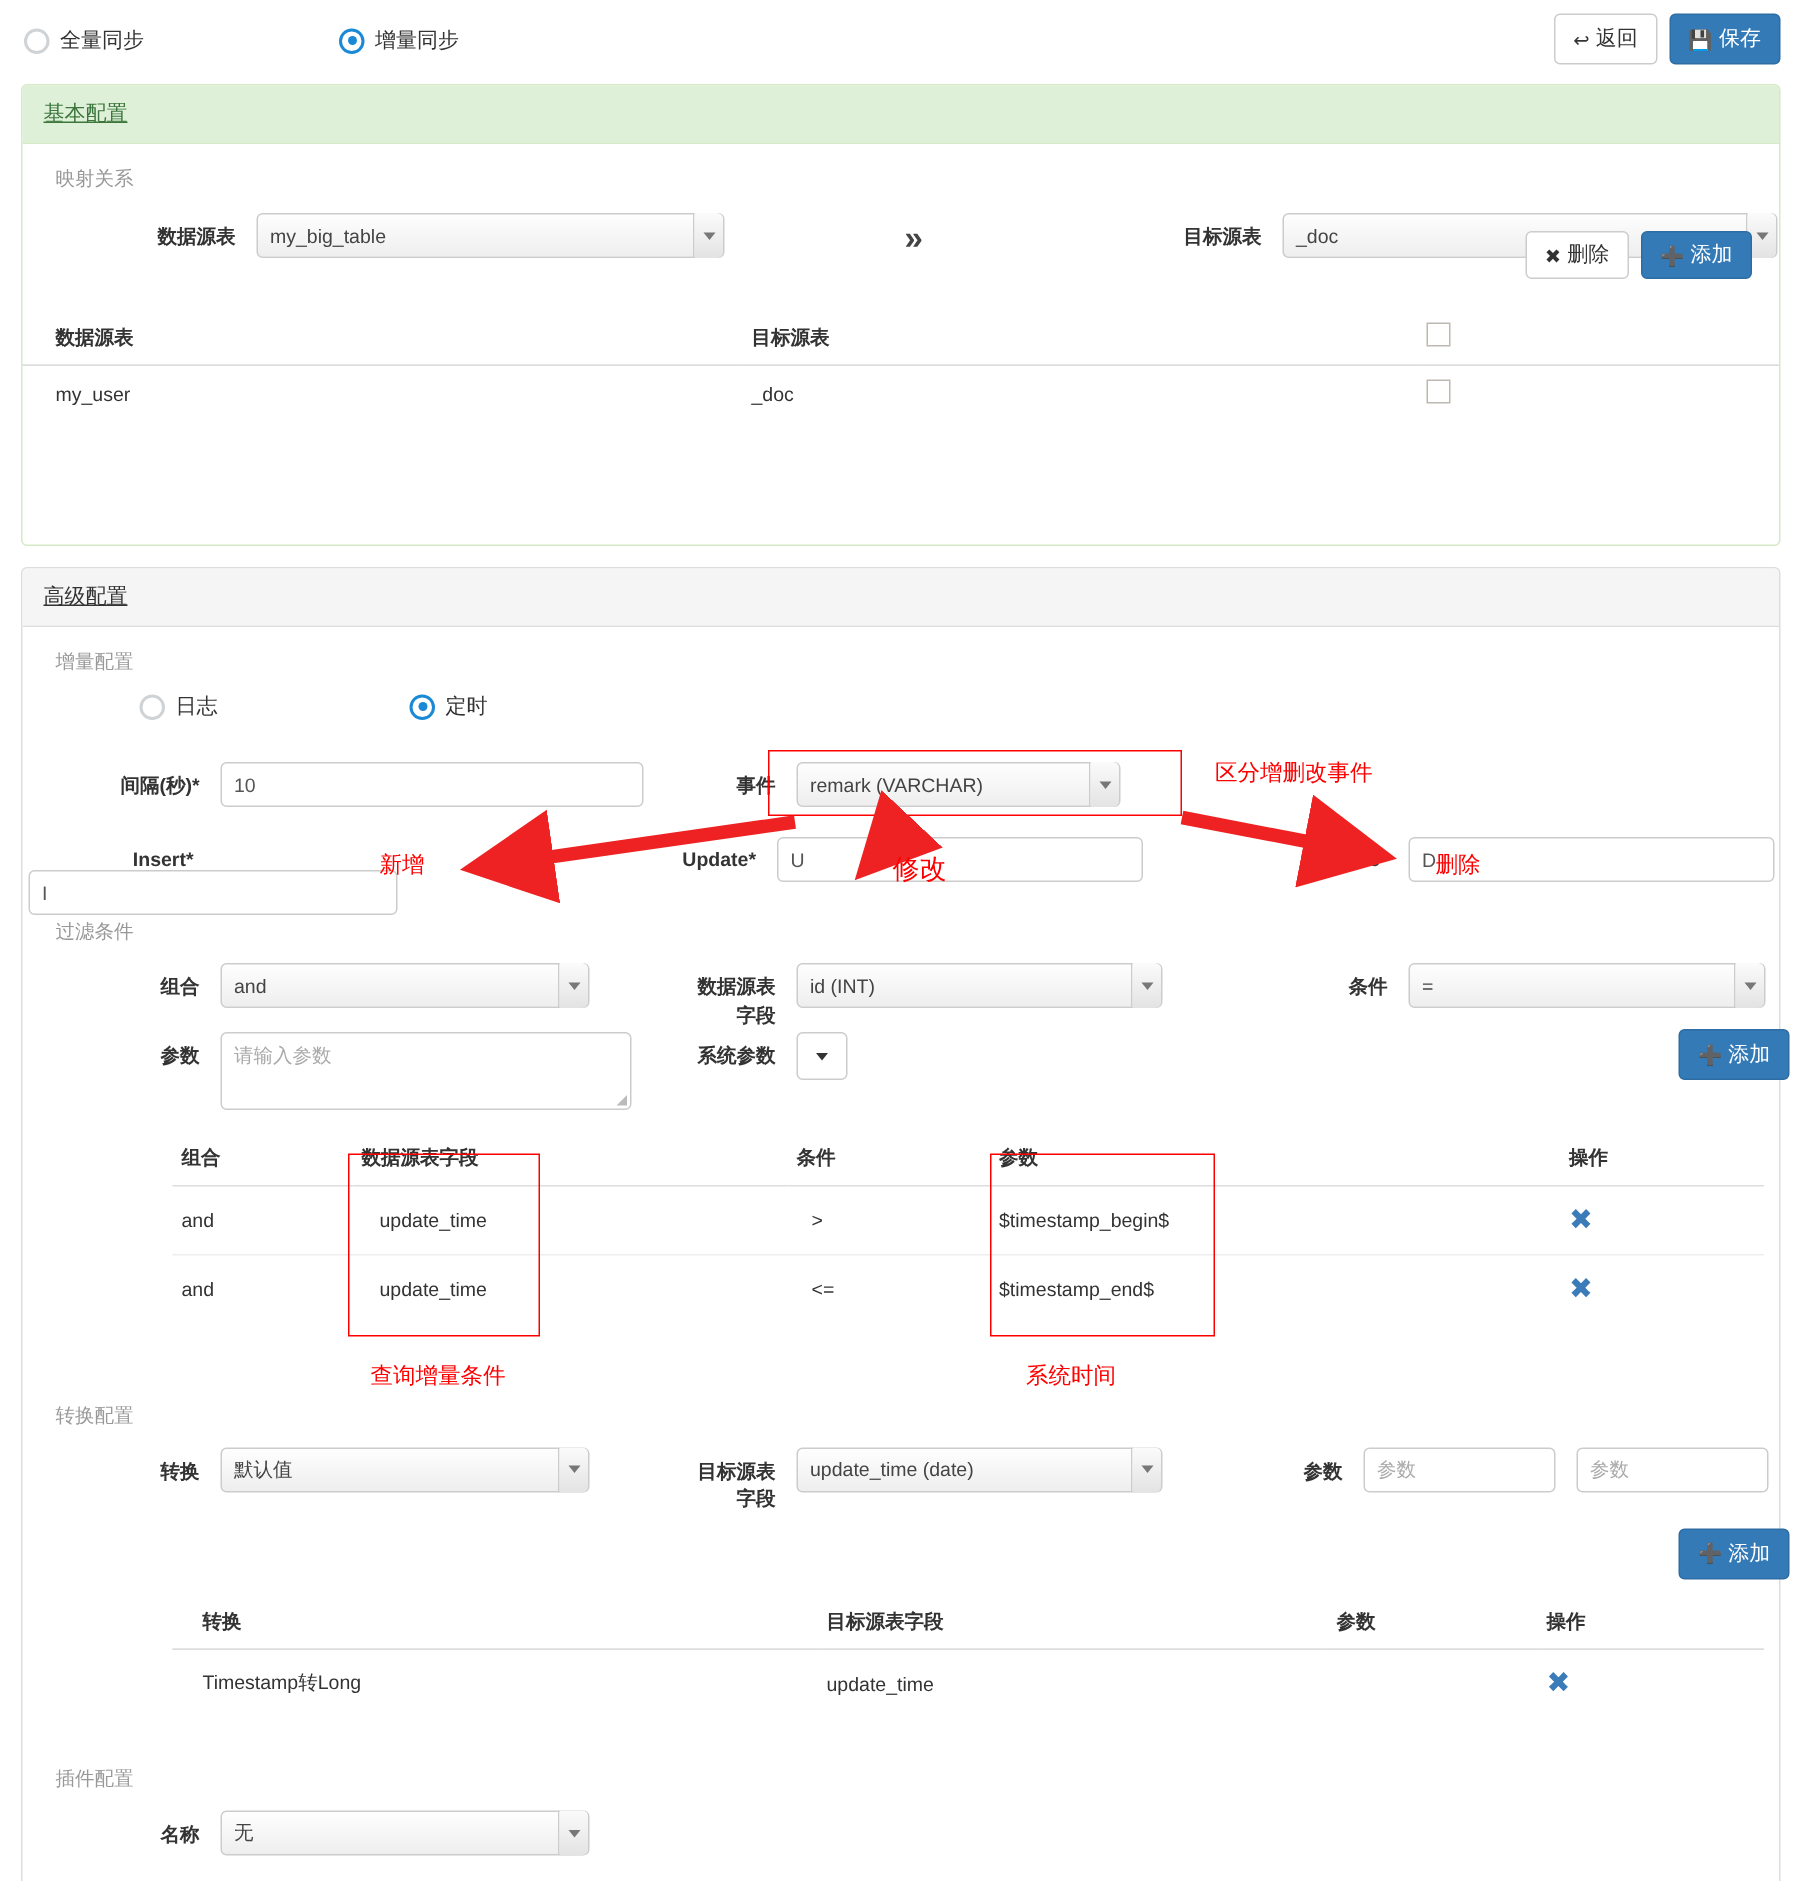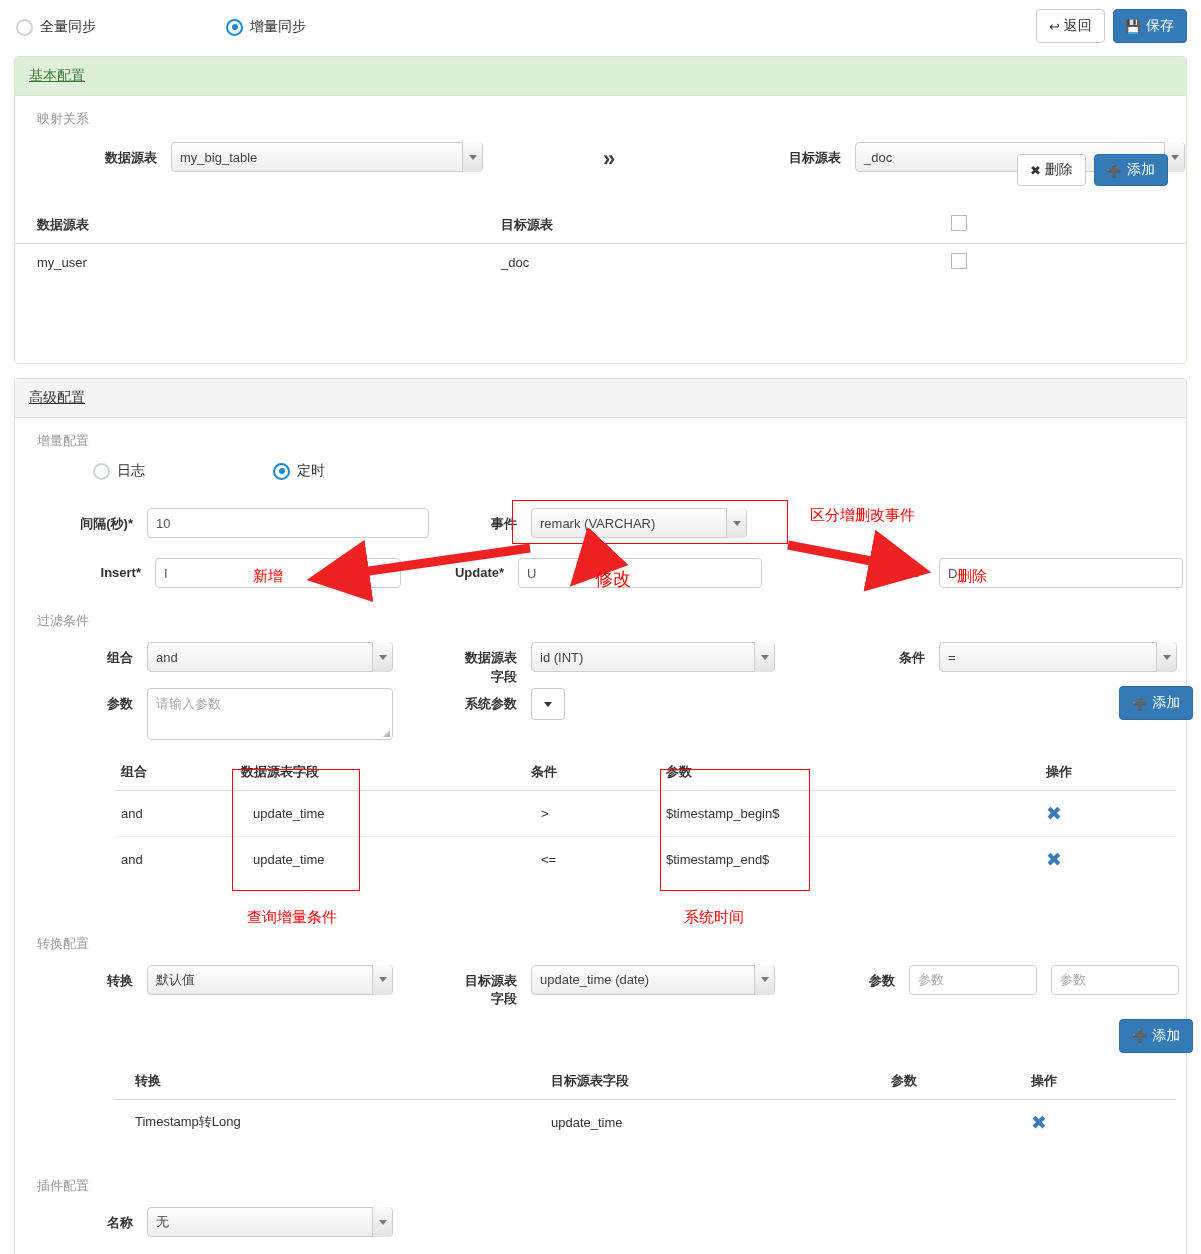--- a/index.html
+++ b/index.html
@@ -235,21 +235,21 @@
         <div class="fgrp" style="left:400px; top:8px;">
           <div class="flabel" style="width:102px; margin-right:14px;">事件</div>
           <div class="sel" style="width:216px;">
             <span>remark (VARCHAR)</span>
             <span class="caret"></span>
           </div>
         </div>
       </div>
 
       <div class="frow" style="height:54px;">
-        <div class="fgrp" style="left:16px; top:8px;">
+        <div class="fgrp" style="left:4px; top:8px;flex-direction:column;">
           <div class="flabel" style="width:110px; margin-right:14px;">Insert*</div>
           <div class="inp" style="width:246px;">
             <span class="val">I</span>
           </div>
         </div>
         <div class="fgrp" style="left:387px; top:8px;">
           <div class="flabel" style="width:102px; margin-right:14px;">Update*</div>
           <div class="inp" style="width:244px;">
             <span class="val">U</span>
           </div>
@@ -287,21 +287,21 @@
           <div class="sel" style="width:238px;">
             <span>=</span>
             <span class="caret"></span>
           </div>
         </div>
       </div>
 
       <div class="frow" style="height:68px;">
         <div class="fgrp" style="left:8px; top:2px;">
           <div class="flabel" style="width:110px; margin-right:14px;">参数</div>
-          <div class="txt" style="width:246px;">
+          <div class="txt" style="width:274px;">
             <span class="ph">请输入参数</span>
           </div>
         </div>
         <div class="fgrp" style="left:400px; top:2px;">
           <div class="flabel" style="width:102px; margin-right:14px;">系统参数</div>
           <div class="minisel"></div>
         </div>
         <div class="fgrp" style="left:1104px; top:0px;">
           <button class="btn primary" style="height:34px;">
             <span class="ic">➕</span>

